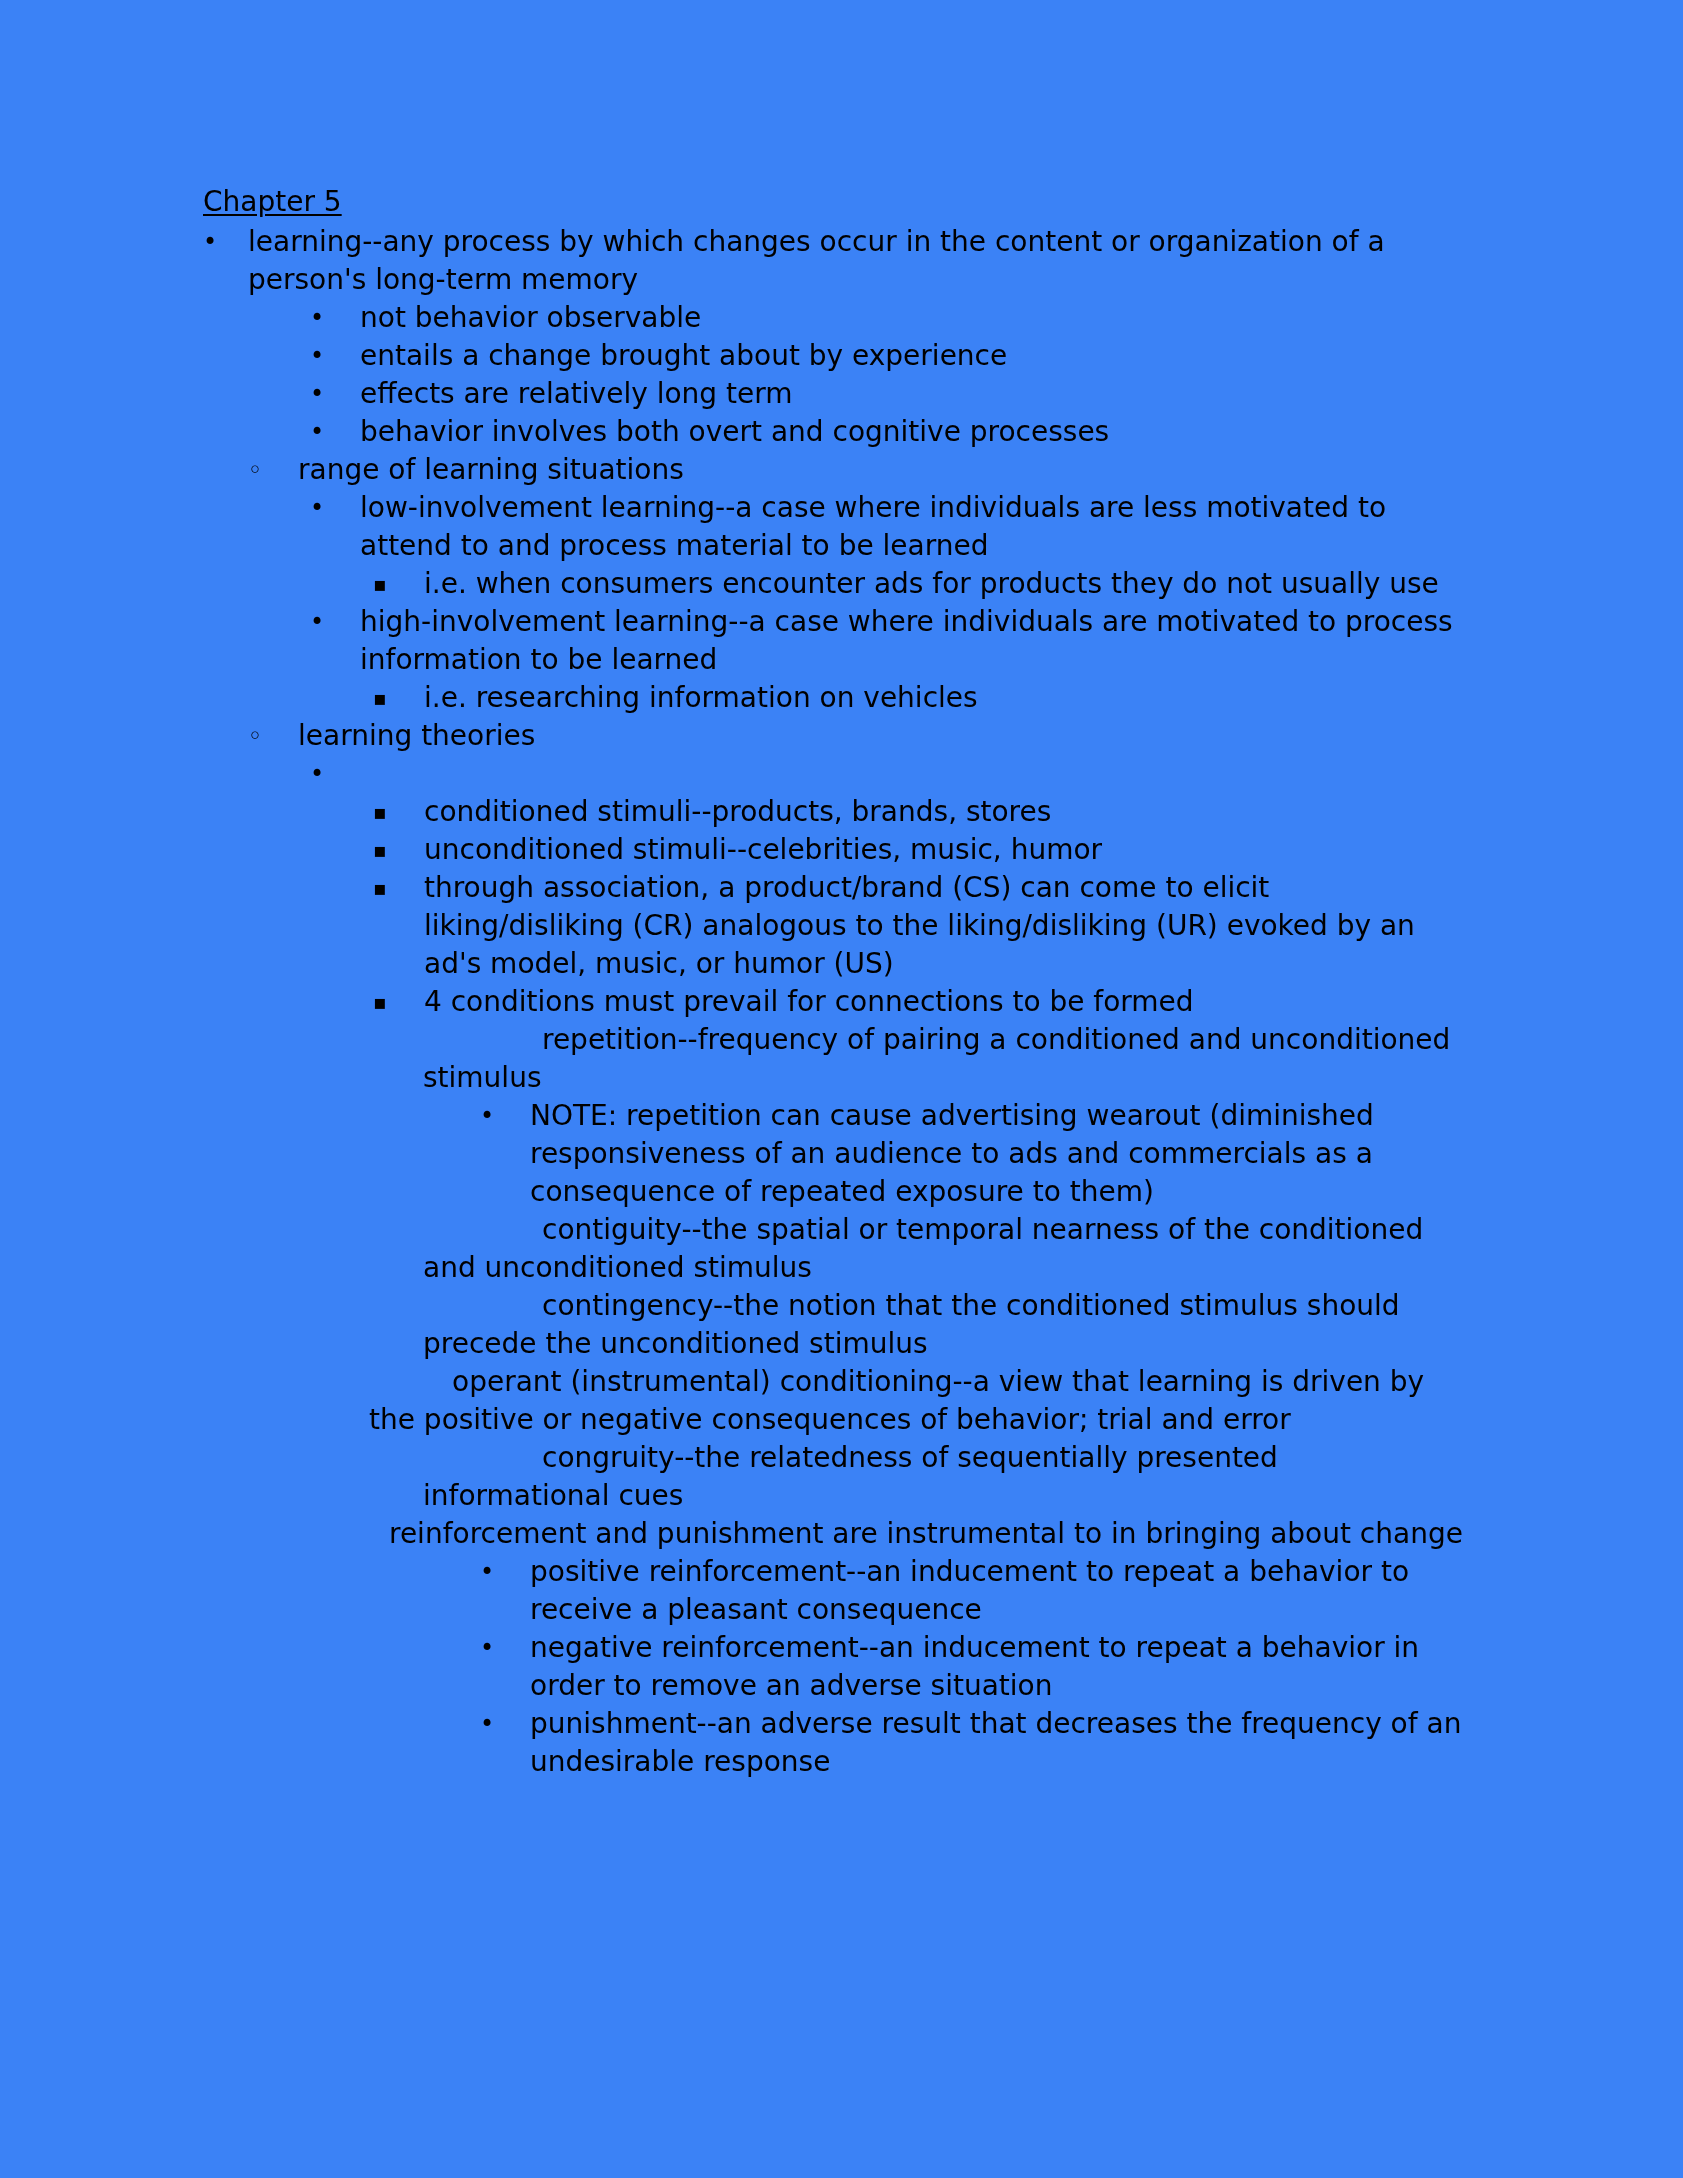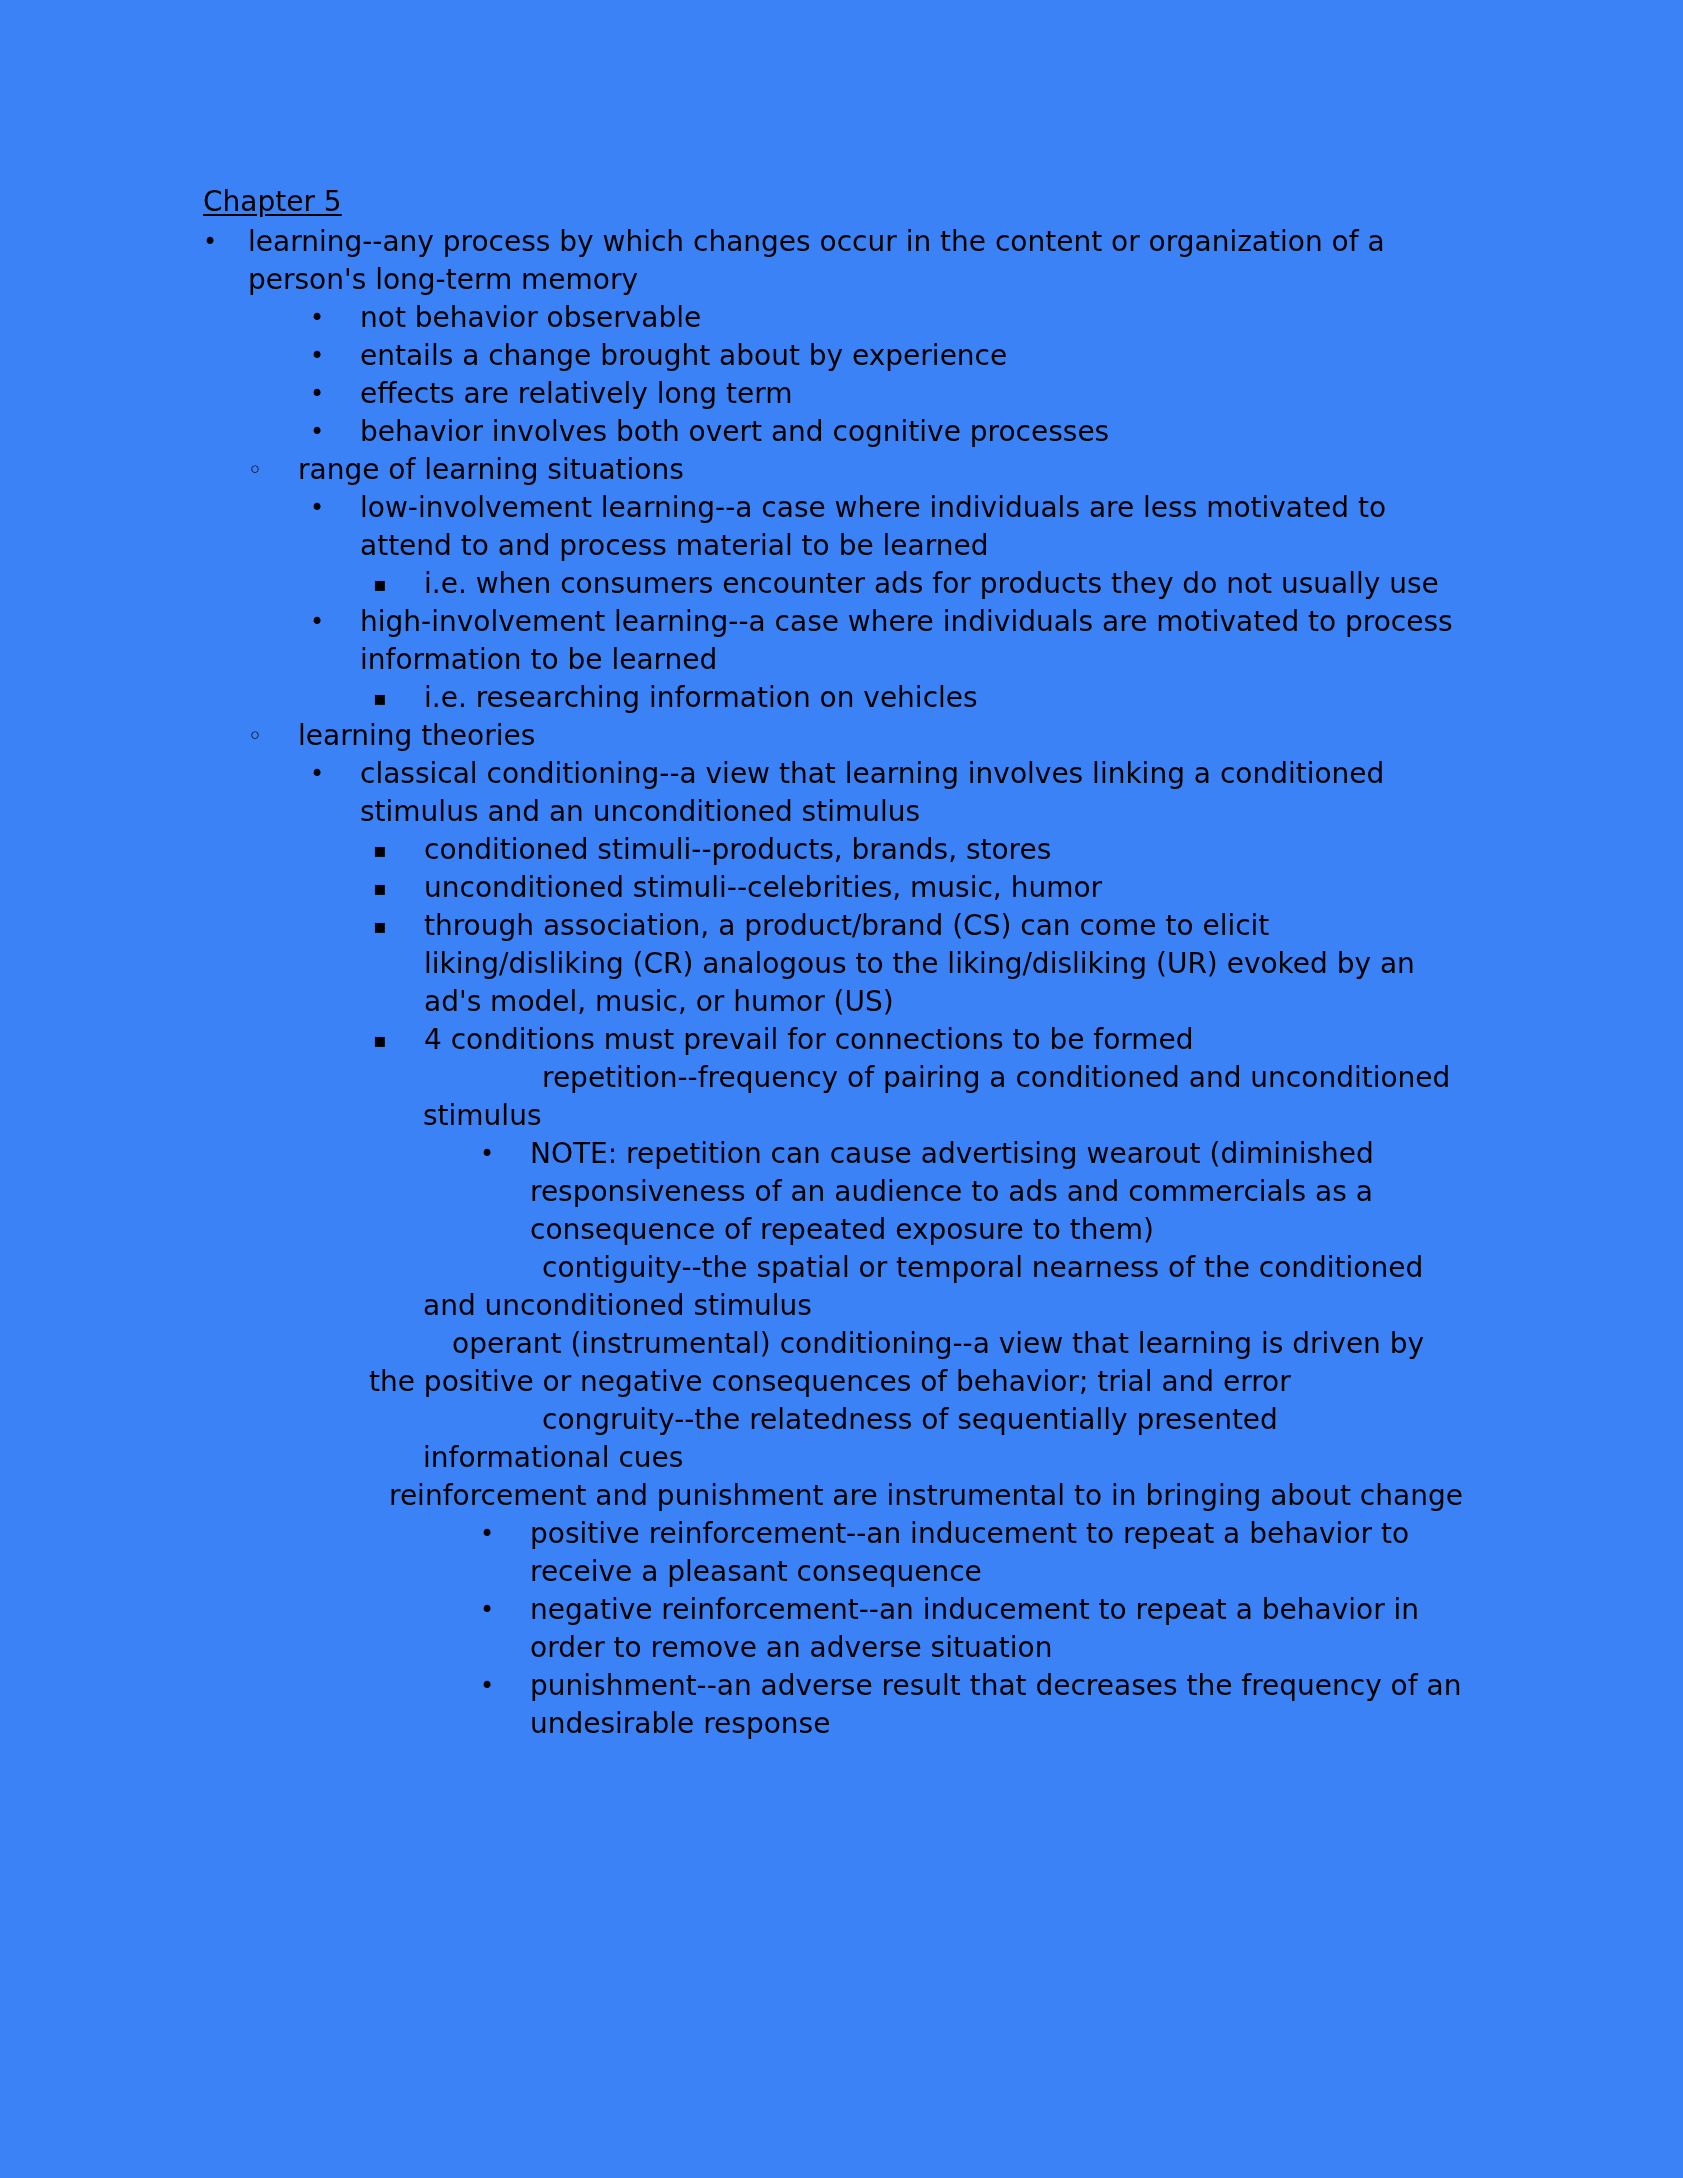--- a/index.html
+++ b/index.html
@@ -125,21 +125,20 @@
         <div class="row lvl4">
           <span class="marker sq">▪</span>
           <span class="txt">i.e. researching information on vehicles</span>
         </div>
         <div class="row lvl2">
           <span class="marker">◦</span>
           <span class="txt">learning theories</span>
         </div>
         <div class="row lvl3">
           <span class="marker">•</span>
-          <span class="txt">classical conditioning--a view that learning involves linking a conditioned stimulus and an unconditioned stimulus</span>
         </div>
         <div class="row lvl4">
           <span class="marker sq">▪</span>
           <span class="txt">conditioned stimuli--products, brands, stores</span>
         </div>
         <div class="row lvl4">
           <span class="marker sq">▪</span>
           <span class="txt">unconditioned stimuli--celebrities, music, humor</span>
         </div>
         <div class="row lvl4">
@@ -149,20 +148,21 @@
         <div class="row lvl4">
           <span class="marker sq">▪</span>
           <span class="txt">4 conditions must prevail for connections to be formed</span>
         </div>
         <div class="plain plain-a">repetition--frequency of pairing a conditioned and unconditioned stimulus</div>
         <div class="row lvl5">
           <span class="marker">•</span>
           <span class="txt">NOTE: repetition can cause advertising wearout (diminished responsiveness of an audience to ads and commercials as a consequence of repeated exposure to them)</span>
         </div>
         <div class="plain plain-a">contiguity--the spatial or temporal nearness of the conditioned and unconditioned stimulus</div>
+        <div class="plain plain-a">contingency--the notion that the conditioned stimulus should precede the unconditioned stimulus</div>
         <div class="plain plain-b">operant (instrumental) conditioning--a view that learning is driven by the positive or negative consequences of behavior; trial and error</div>
         <div class="plain plain-a">congruity--the relatedness of sequentially presented informational cues</div>
         <div class="plain plain-c">reinforcement and punishment are instrumental to in bringing about change</div>
         <div class="row lvl5">
           <span class="marker">•</span>
           <span class="txt">positive reinforcement--an inducement to repeat a behavior to receive a pleasant consequence</span>
         </div>
         <div class="row lvl5">
           <span class="marker">•</span>
           <span class="txt">negative reinforcement--an inducement to repeat a behavior in order to remove an adverse situation</span>

